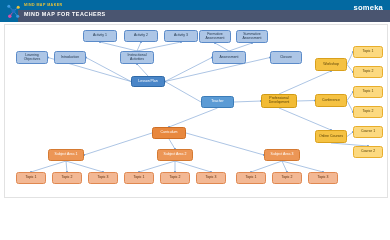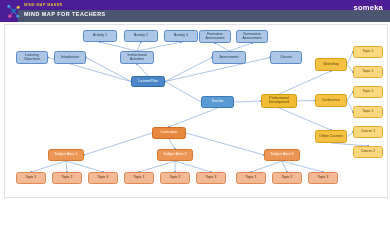--- a/index.html
+++ b/index.html
@@ -6,21 +6,21 @@
   body{
     width:390px;height:200px;overflow:hidden;
     font-family:"Liberation Sans","DejaVu Sans",sans-serif;
     background:#ffffff;
   }
   #app{position:relative;width:390px;height:200px;background:#ffffff;}
 
   
   #header{
     position:absolute;left:0;top:0;width:390px;height:22px;
-    background:#4c1d95;
+    background:#0369a1;
     text-align:center;
   }
   #header-band{
     position:absolute;left:18px;top:10px;width:372px;height:12px;
     background:#4a5570;
   }
   #logo-mark{
     position:absolute;left:6px;top:3px;width:15px;height:17px;
   }
   #brand-top{

